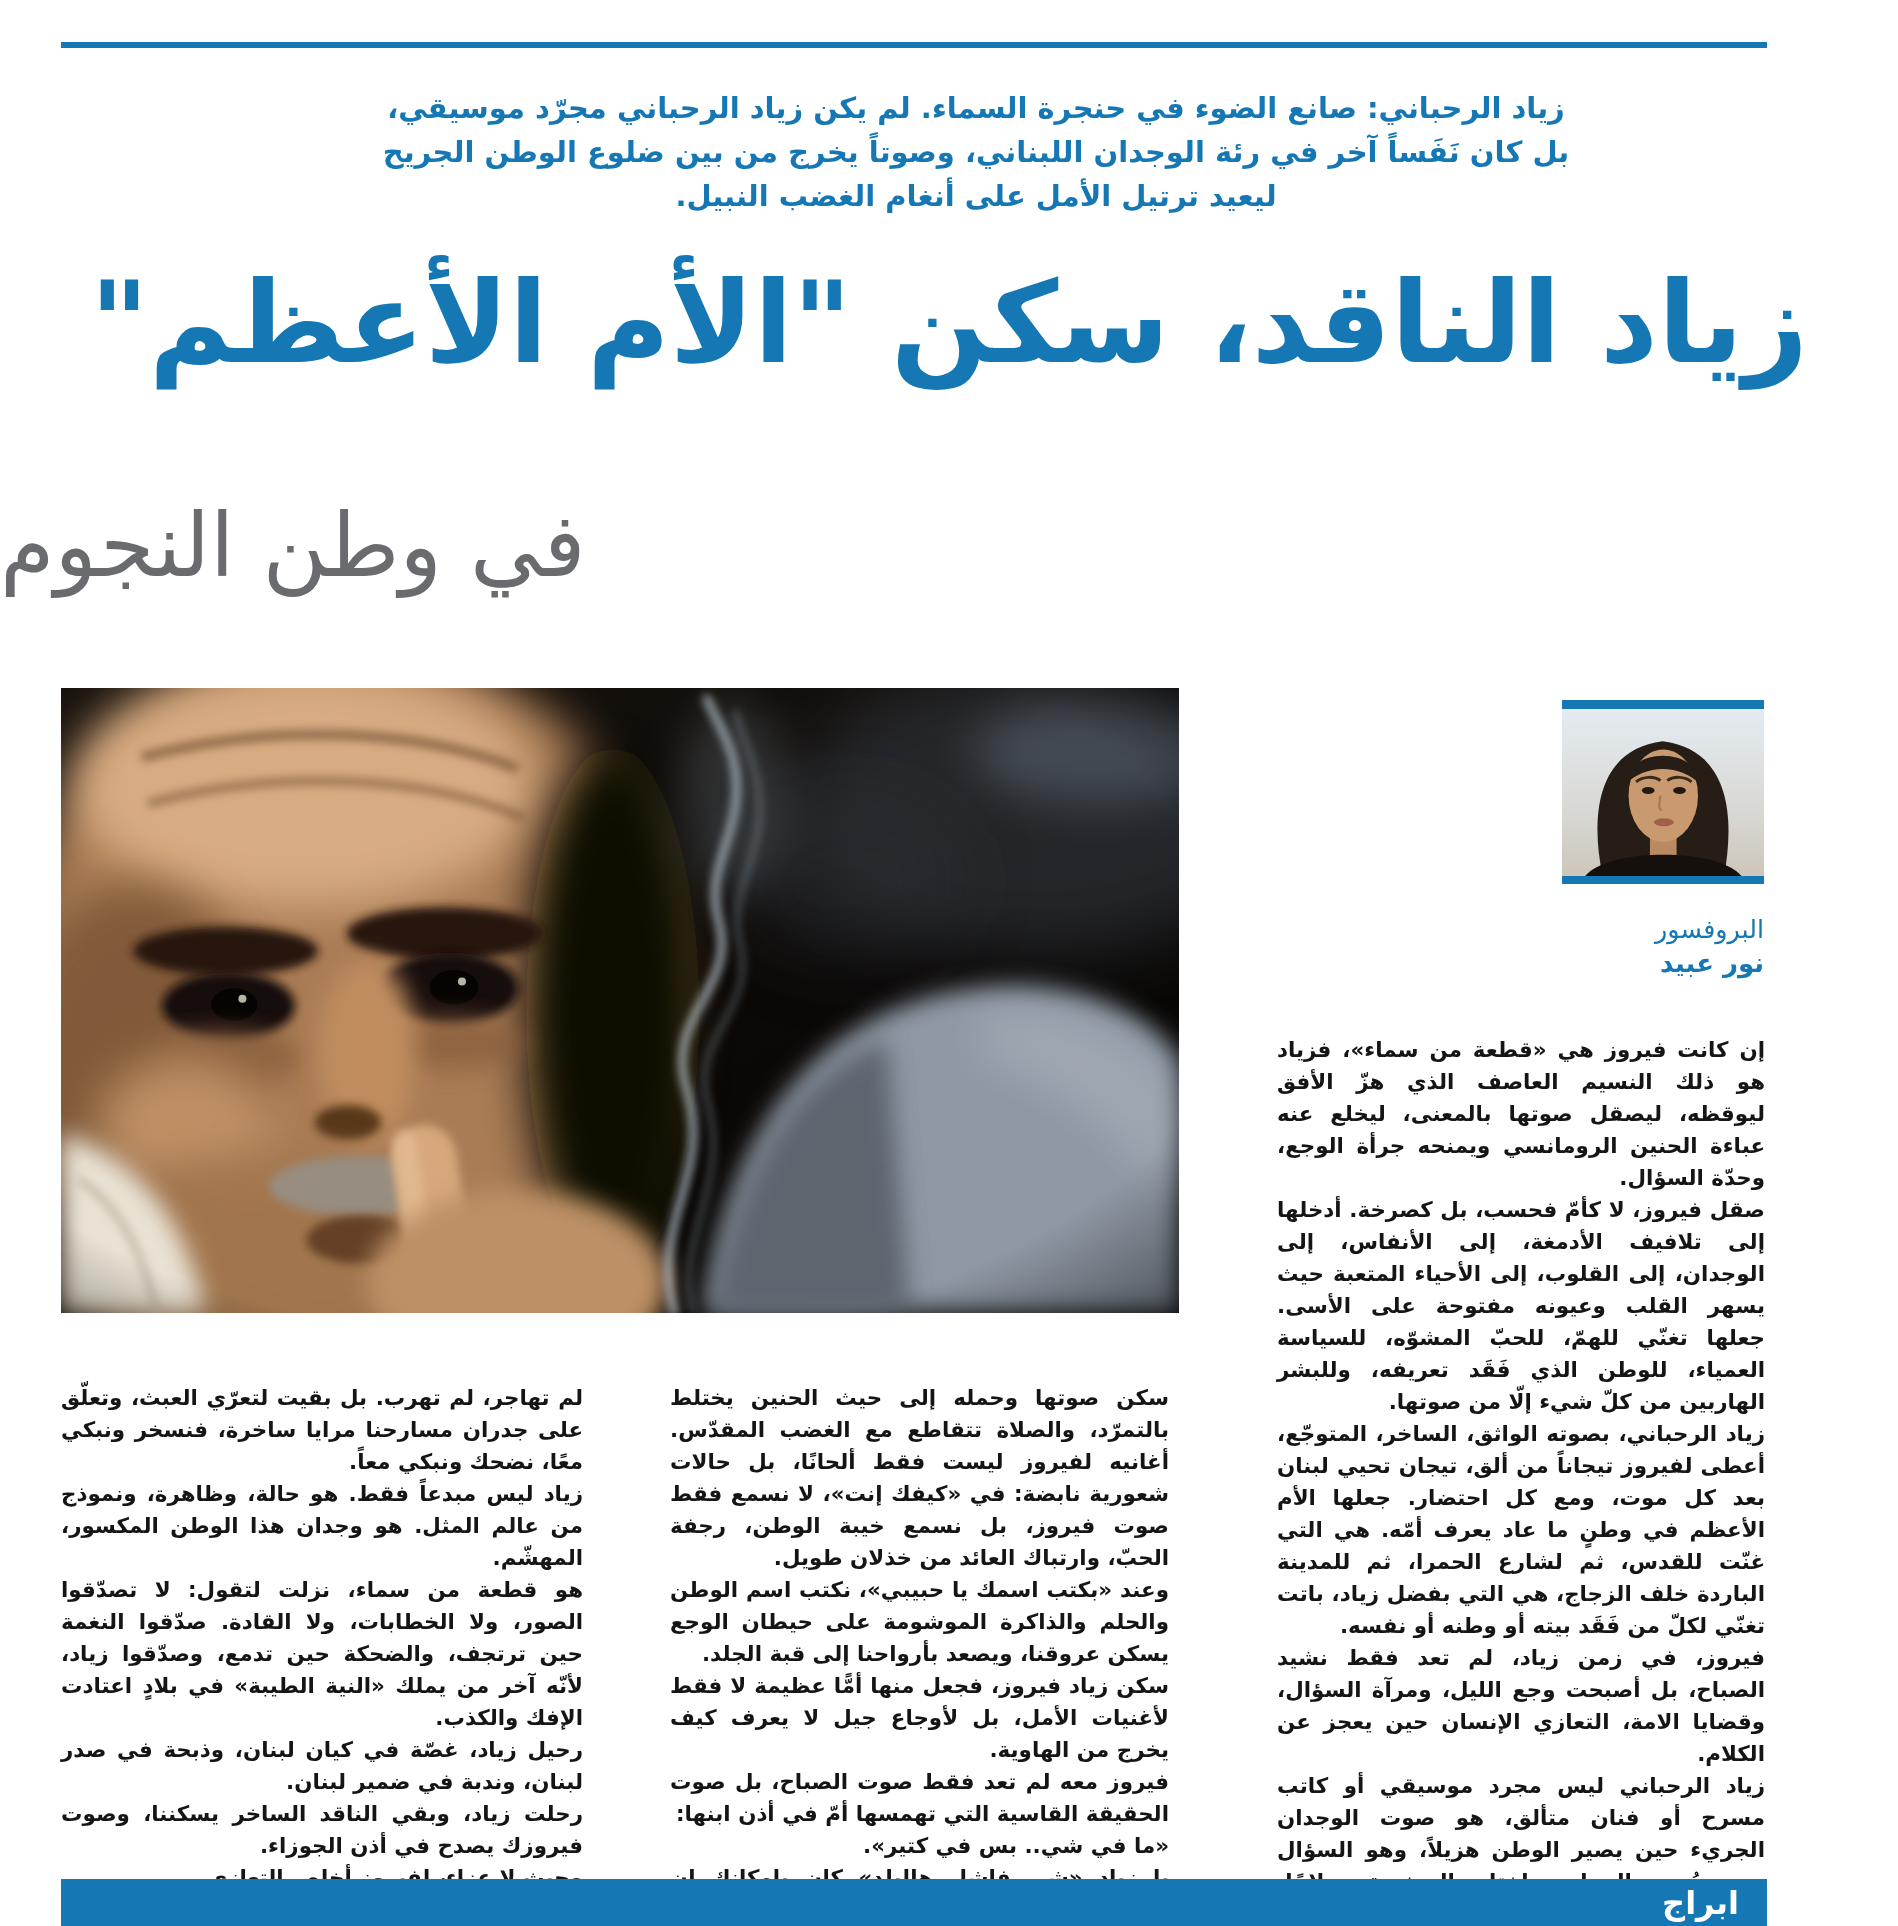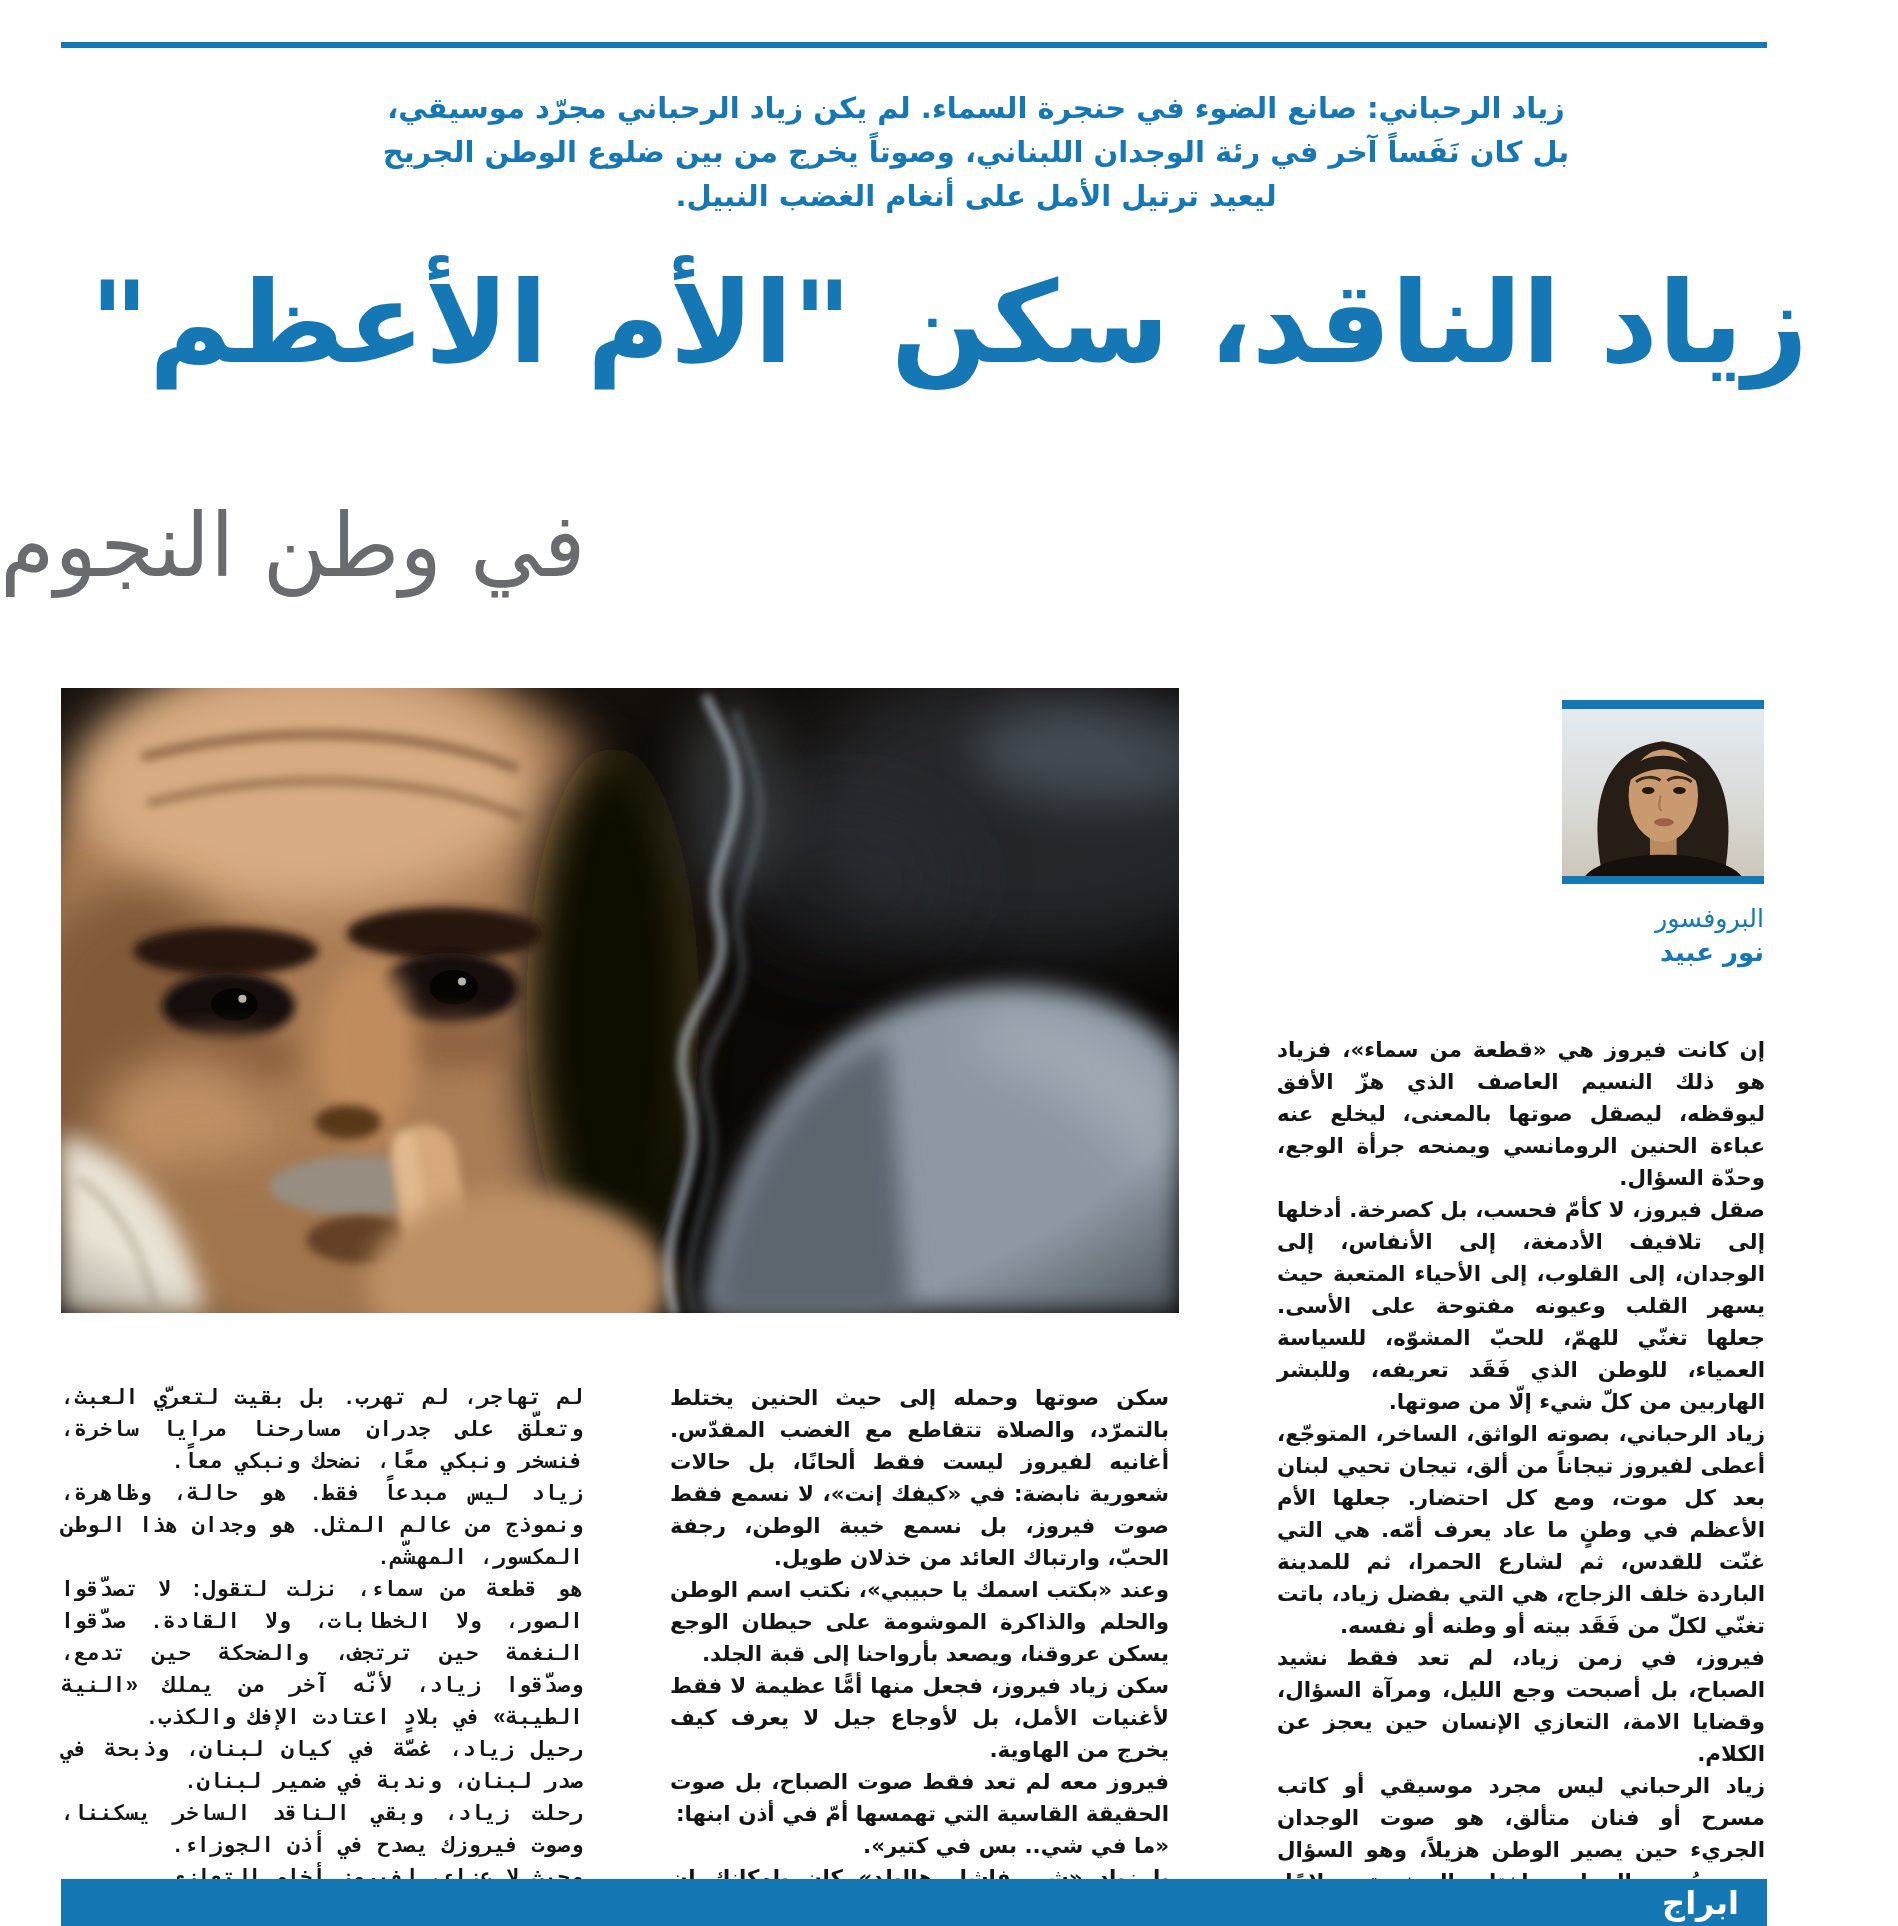--- a/index.html
+++ b/index.html
@@ -19,29 +19,29 @@
                 color:#6a6b6e; font-size:88px; line-height:1.3; }
 
   .main-photo{ position:absolute; left:61px; top:688px; width:1118px; height:625px;
                margin:0; overflow:hidden; background:#0b0806; }
   .main-photo svg{ display:block; }
 
   .author-card{ position:absolute; left:1562px; top:700px; width:202px; }
   .author-card .bar{ height:8.7px; background:var(--accent); }
   .author-photo{ height:167px; overflow:hidden; background:#dfe4e8; }
   .author-photo svg{ display:block; }
-  .author-role{ margin-top:19px; text-align:right; color:var(--accent); font-size:25.4px; line-height:1.2; }
+  .author-role{ margin-top:30px; text-align:right; color:var(--accent); font-size:25.4px; line-height:1.2; }
   .author-name{ margin-top:3.5px; text-align:right; color:var(--accent); font-size:26px; font-weight:bold; line-height:1.2; }
 
   .col{ position:absolute; color:#151515; font-size:21.4px; line-height:32px; font-weight:bold;
         text-align:justify; }
   .col p{ margin:0; padding:0; }
   .col-right{ left:1277px; top:1034px; width:488px; }
   .col-middle{ left:670px; top:1382px; width:499px; }
-  .col-left{ left:61px; top:1382px; width:522px;font-family:Liberation Mono, monospace; }
+  .col-left{ left:61px; top:1382px; width:522px; }
 
   .footer-bar{ position:absolute; left:61px; top:1879px; width:1706px; height:47px;
                background:var(--accent); display:flex; align-items:center; justify-content:flex-start;
                padding:2px 28px; box-sizing:border-box; }
   .footer-label{ color:#ffffff; font-size:32px; font-weight:bold; }
 </style>
 </head>
 <body>
 
 <div class="page">

